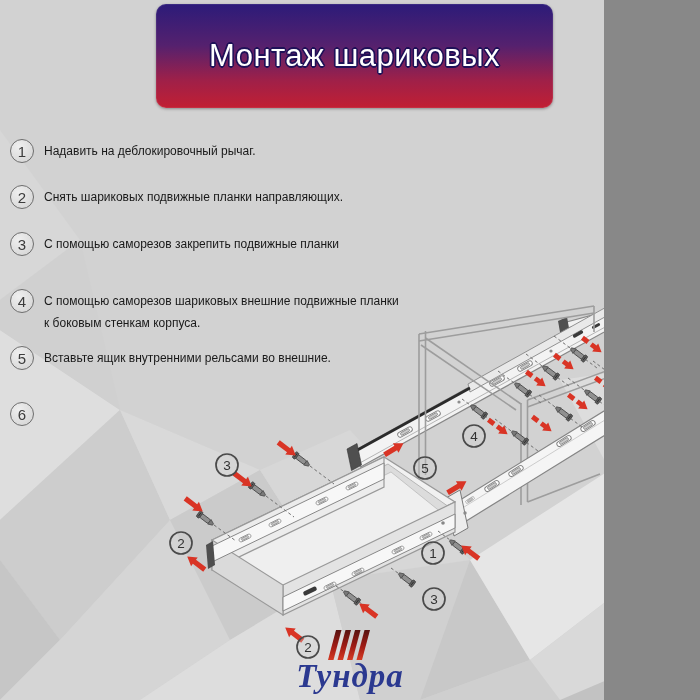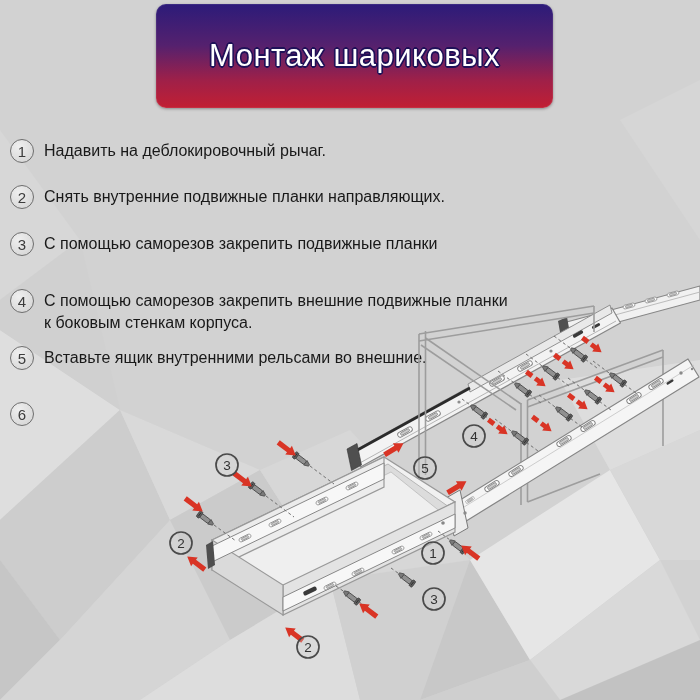--- a/index.html
+++ b/index.html
@@ -1,33 +1,33 @@
 <!DOCTYPE html>
 <html><head>
 <meta charset="utf-8">
 <style>
   html,body{margin:0;padding:0;background:#888;}
-  .poster{position:relative;width:700px;height:700px;background:#22c55e;overflow:hidden;
+  .poster{position:relative;width:604px;height:700px;background:#22c55e;overflow:hidden;
           font-family:"Liberation Sans",sans-serif;}
   .abs{position:absolute;}
   svg{display:block;}
   
   .banner{position:absolute;left:156px;top:4px;width:397px;height:104px;border-radius:10px;
           background:linear-gradient(180deg,#2c1b79 0%,#55216e 40%,#a02048 74%,#c21f33 100%);
           display:flex;flex-direction:column;justify-content:center;align-items:center;
           box-shadow:0 1px 3px rgba(0,0,0,.35), inset 0 0 0 1px rgba(255,255,255,.07);}
   .banner .t{color:#fff;font-size:31px;line-height:42px;letter-spacing:.5px;white-space:nowrap;
      text-shadow:-1.6px 0 #1f1158,1.6px 0 #1f1158,0 -1.6px #1f1158,0 1.6px #1f1158,
                  -1.1px -1.1px #1f1158,1.1px 1.1px #1f1158,1.1px -1.1px #1f1158,-1.1px 1.1px #1f1158;}
   
   .step{position:absolute;left:0;width:560px;}
   .badge{position:absolute;left:10px;top:-1px;width:24px;height:24px;border:1.6px solid #6e6e6e;
          border-radius:50%;box-sizing:border-box;display:flex;align-items:center;justify-content:center;
          font-size:15px;color:#3c3c3c;background:radial-gradient(circle at 35% 30%,#efefef,#d2d2d2);}
-  .lines{margin-left:44px;font-size:16px;line-height:22px;color:#191919;}
+  .lines{margin-left:44px;font-size:12px;line-height:22px;color:#191919;}
   
   .logo{position:absolute;left:250px;top:628px;width:200px;text-align:center;}
   .logo .txt{font-family:"Liberation Serif",serif;font-style:italic;font-weight:bold;
              font-size:33px;line-height:32px;color:#2b3990;letter-spacing:1px;margin-top:-2px;}
 </style>
 </head>
 <body>
 
 <div class="poster">
 
@@ -62,33 +62,33 @@
 
   <div class="step" style="top:140px">
     <div class="badge">1</div>
     <div class="lines">
         <div>Надавить на деблокировочный рычаг.</div>
       </div>
   </div>
   <div class="step" style="top:186px">
     <div class="badge">2</div>
     <div class="lines">
-        <div>Снять внутренние подвижные планки направляющих.</div>
+        <div>Снять шариковых подвижные планки направляющих.</div>
       </div>
   </div>
   <div class="step" style="top:233px">
     <div class="badge">3</div>
     <div class="lines">
       <div>С помощью саморезов закрепить подвижные планки</div>
     </div>
   </div>
   <div class="step" style="top:290px">
     <div class="badge">4</div>
     <div class="lines">
-      <div>С помощью саморезов закрепить внешние подвижные планки</div>
+      <div>С помощью саморезов шариковых внешние подвижные планки</div>
       <div>к боковым стенкам корпуса.</div>
     </div>
   </div>
   <div class="step" style="top:347px">
     <div class="badge">5</div>
     <div class="lines">
         <div>Вставьте ящик внутренними рельсами во внешние.</div>
       </div>
   </div>
   <div class="step" style="top:403px">
@@ -280,14 +280,32 @@
         <circle r="11" fill="#d2d2d2" fill-opacity="0.3" stroke="#4a4a4a" stroke-width="1.7"></circle>
         <text y="4.8">5</text>
       </g>
       <g transform="translate(474,436)">
         <circle r="11" fill="#d2d2d2" fill-opacity="0.3" stroke="#4a4a4a" stroke-width="1.7"></circle>
         <text y="4.8">4</text>
       </g>
     </g>
   </svg>
 
+  <div class="logo">
+    <svg width="200" height="34" viewBox="0 0 200 34">
+      <defs>
+        <linearGradient id="sg" x1="0" y1="0" x2="0" y2="1">
+          <stop offset="0" stop-color="#571210"></stop>
+          <stop offset="0.55" stop-color="#a11c15"></stop>
+          <stop offset="1" stop-color="#d63a23"></stop>
+        </linearGradient>
+      </defs>
+      <g fill="url(#sg)">
+        <path d="M78,32 L86,2 L91.5,2 L83.5,32 Z"></path>
+        <path d="M87.5,32 L95.5,2 L101,2 L93,32 Z"></path>
+        <path d="M97,32 L105,2 L110.5,2 L102.5,32 Z"></path>
+        <path d="M106.5,32 L114.5,2 L120,2 L112,32 Z"></path>
+      </g>
+    </svg>
+    <div class="txt">Тундра</div>
+  </div>
 
 </div>
 
 </body></html>

